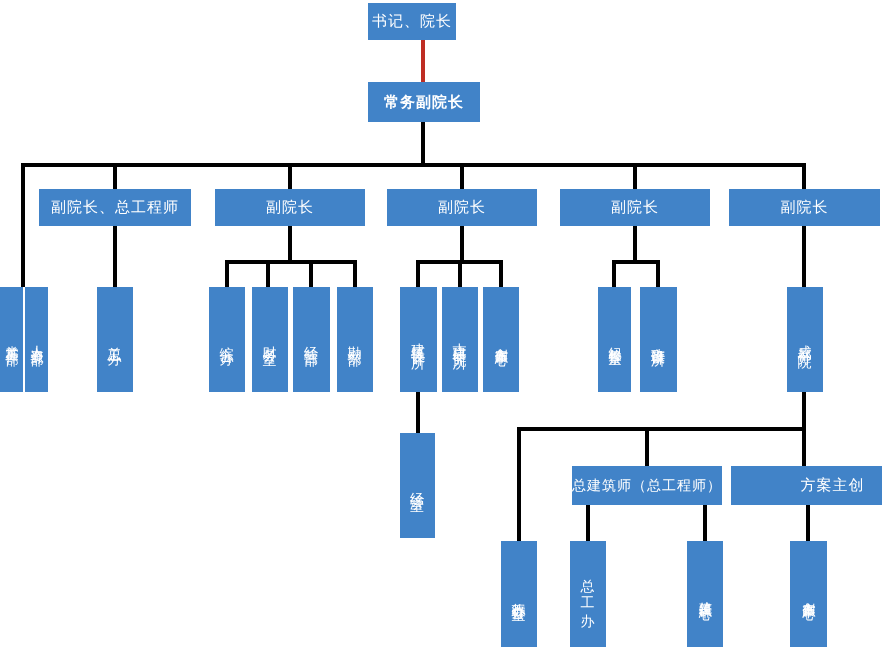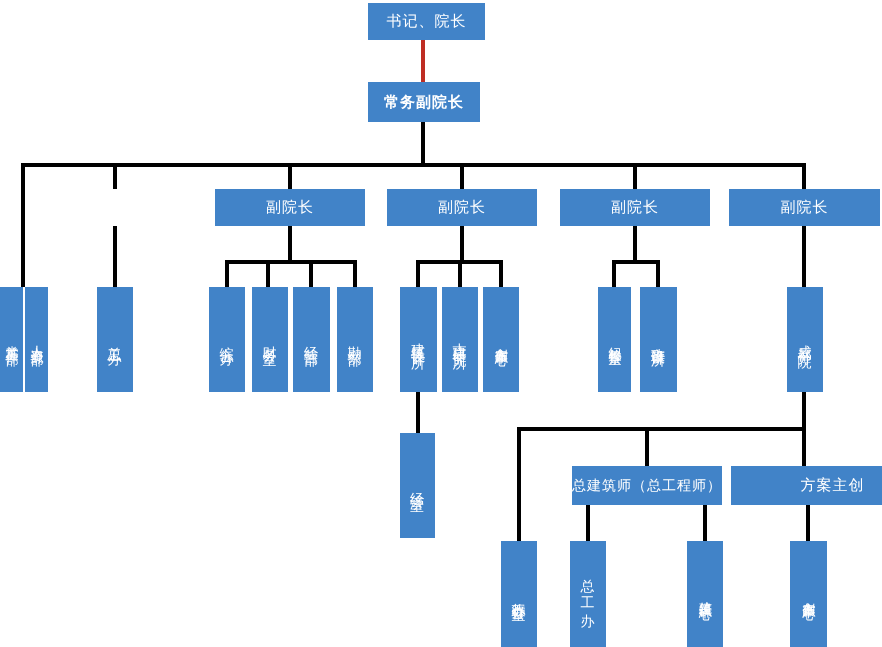--- a/index.html
+++ b/index.html
@@ -62,23 +62,24 @@
   <div class="line" style="left:802px;top:163px;width:4px;height:26px;"></div>
   <div class="line" style="left:802px;top:226px;width:4px;height:61px;"></div>
   <div class="line" style="left:802px;top:392px;width:4px;height:74px;"></div>
   <div class="line" style="left:517px;top:427px;width:289px;height:4px;"></div>
   <div class="line" style="left:517px;top:427px;width:4px;height:114px;"></div>
   <div class="line" style="left:645px;top:427px;width:4px;height:39px;"></div>
   <div class="line" style="left:586px;top:505px;width:4px;height:36px;"></div>
   <div class="line" style="left:703px;top:505px;width:4px;height:36px;"></div>
   <div class="line" style="left:806px;top:505px;width:4px;height:36px;"></div>
 
-  <div class="node" style="left:368px;top:3px;width:117px;height:37px;">书记、院长</div>
+  <div class="node" style="left:368px;top:3px;width:88px;height:37px;">书记、院长</div>
   <div class="node" style="left:368px;top:82px;width:112px;height:40px;font-weight:bold;">常务副院长</div>
 
+  <div class="node" style="left:39px;top:189px;width:152px;height:37px;">副院长、总工程师</div>
   <div class="node" style="left:215px;top:189px;width:150px;height:37px;">副院长</div>
   <div class="node" style="left:387px;top:189px;width:150px;height:37px;">副院长</div>
   <div class="node" style="left:560px;top:189px;width:150px;height:37px;">副院长</div>
   <div class="node" style="left:729px;top:189px;width:151px;height:37px;">副院长</div>
 
   <div class="pairbox" style="left:0px;top:287px;">
     <div class="half">党群工作部</div>
     <div class="half">人力资源部</div>
   </div>
   <div class="node vnode" style="left:97px;top:287px;width:36px;height:105px;">总工办</div>

